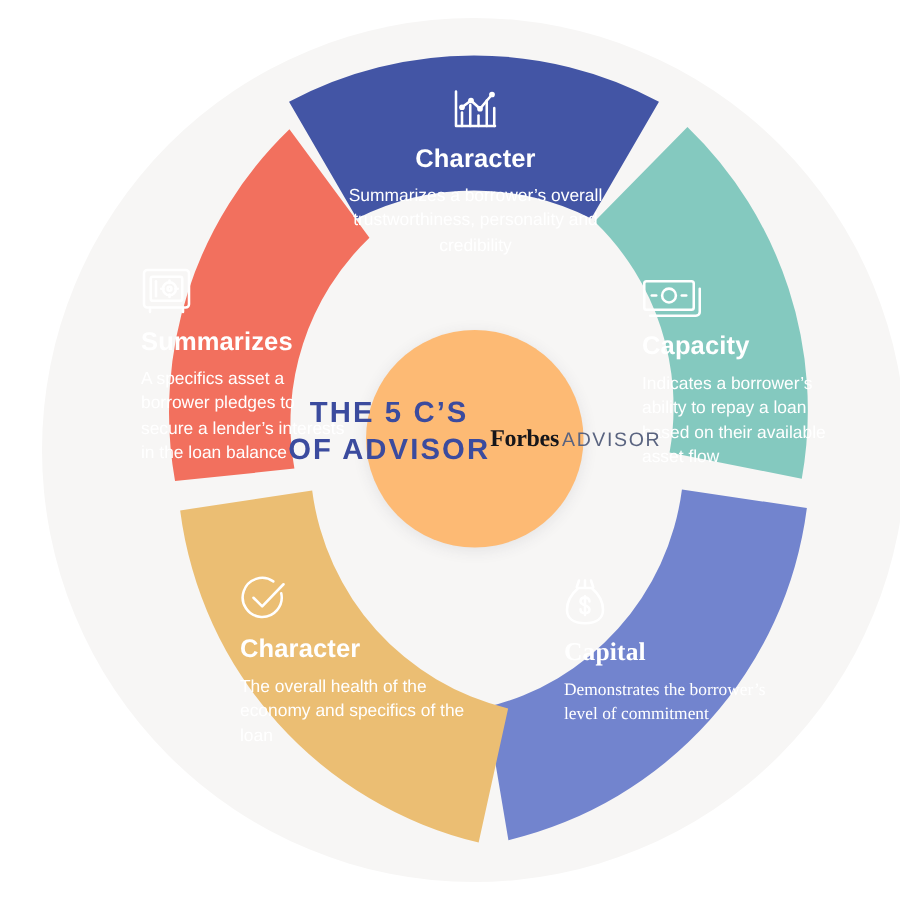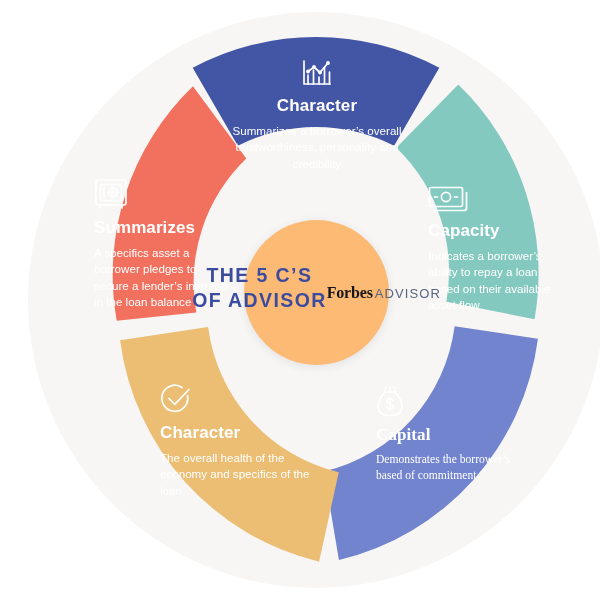--- a/index.html
+++ b/index.html
@@ -231,21 +231,21 @@
         <path d="M10 2 L8.5 6.5 M14 2 L14 6.5 M18 2 L19.5 6.5"></path>
         <path d="M9.5 7 H18.5 C22.5 10.5 26 16 26 21.5 C26 27 22 30.5 14 30.5
                  C6 30.5 2 27 2 21.5 C2 16 5.5 10.5 9.5 7 Z"></path>
         <path d="M14 12.5 V25"></path>
         <path d="M17 16 C17 14.3 15.7 13.4 14 13.4 C12.3 13.4 11 14.3 11 15.8
                  C11 17.3 12.3 18 14 18.6 C15.7 19.2 17 19.9 17 21.4
                  C17 22.9 15.7 23.8 14 23.8 C12.3 23.8 11 22.9 11 21.2"></path>
       </g>
     </svg>
     <p class="seg-title">Capital</p>
-    <p class="seg-desc">Demonstrates the borrower’s based of commitment</p>
+    <p class="seg-desc">Demonstrates the borrower’s level of commitment</p>
   </div>
 
   <div class="seg-block" id="seg-conditions">
     <svg class="seg-icon" width="32" height="32" viewBox="0 0 32 32">
       <g fill="none" stroke="#ffffff" stroke-width="1.7" stroke-linecap="round" stroke-linejoin="round">
         <path d="M27.5 12.5 A13 13 0 1 1 22.2 4.6"></path>
         <path d="M9 15.5 L14.8 21.3 L29 6.5"></path>
       </g>
     </svg>
     <p class="seg-title">Character</p>

